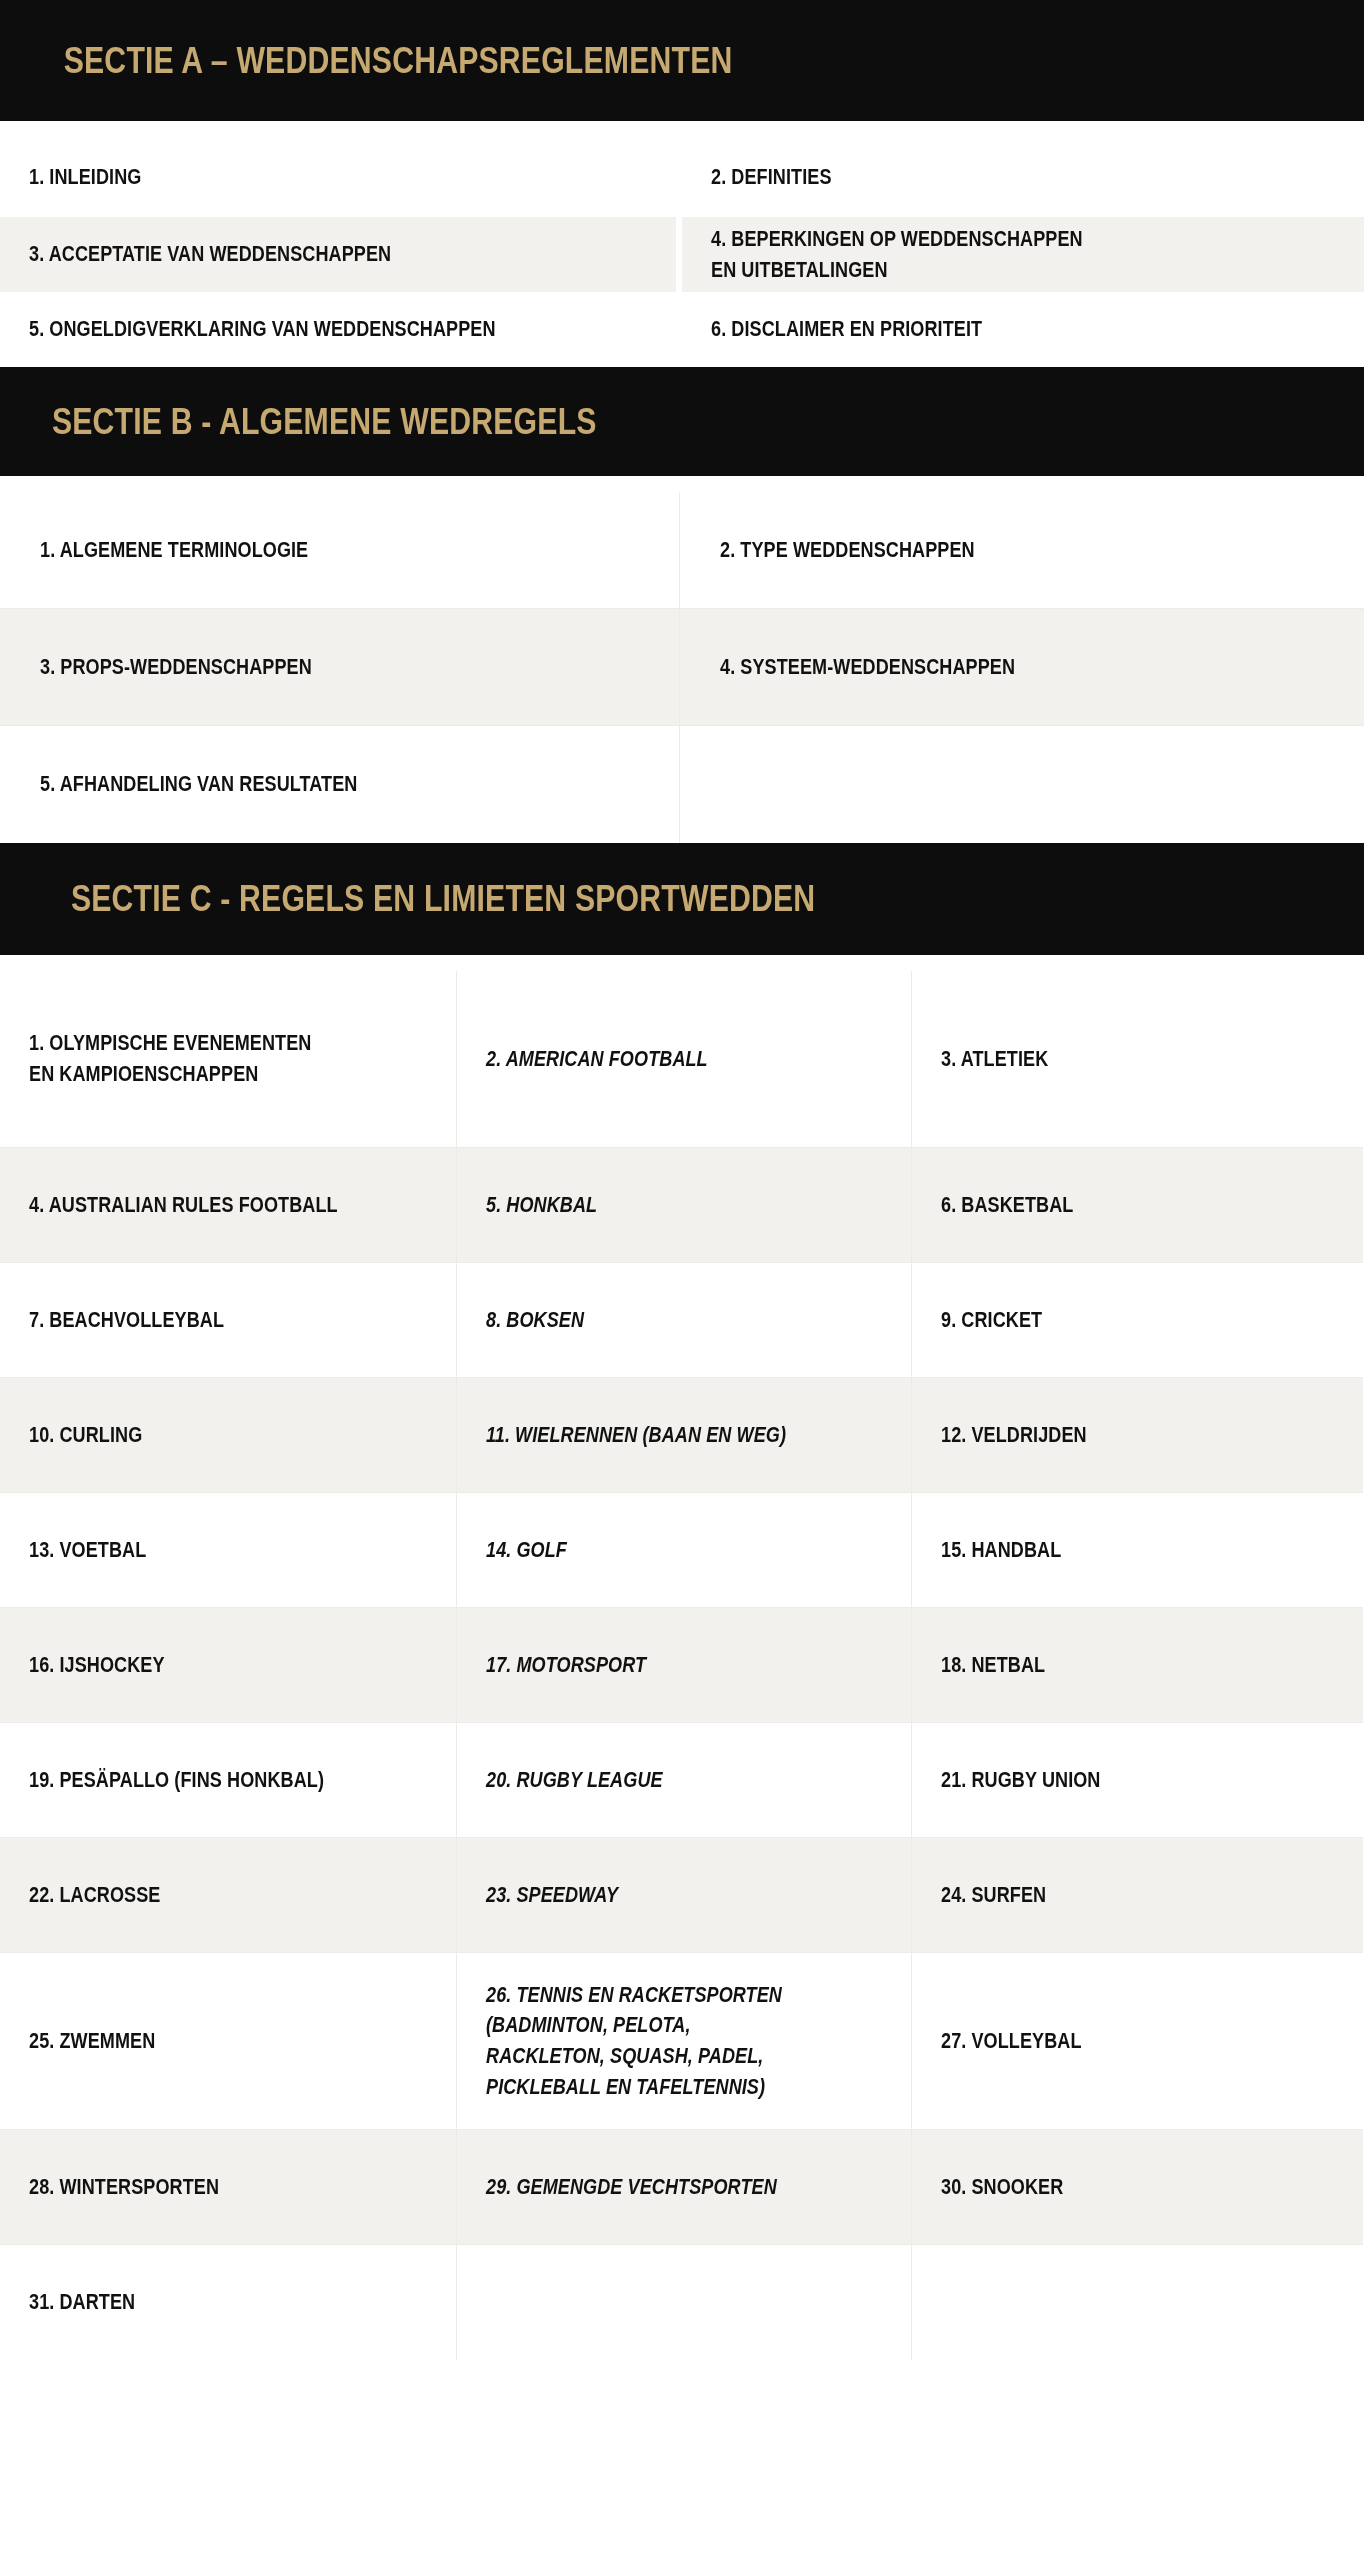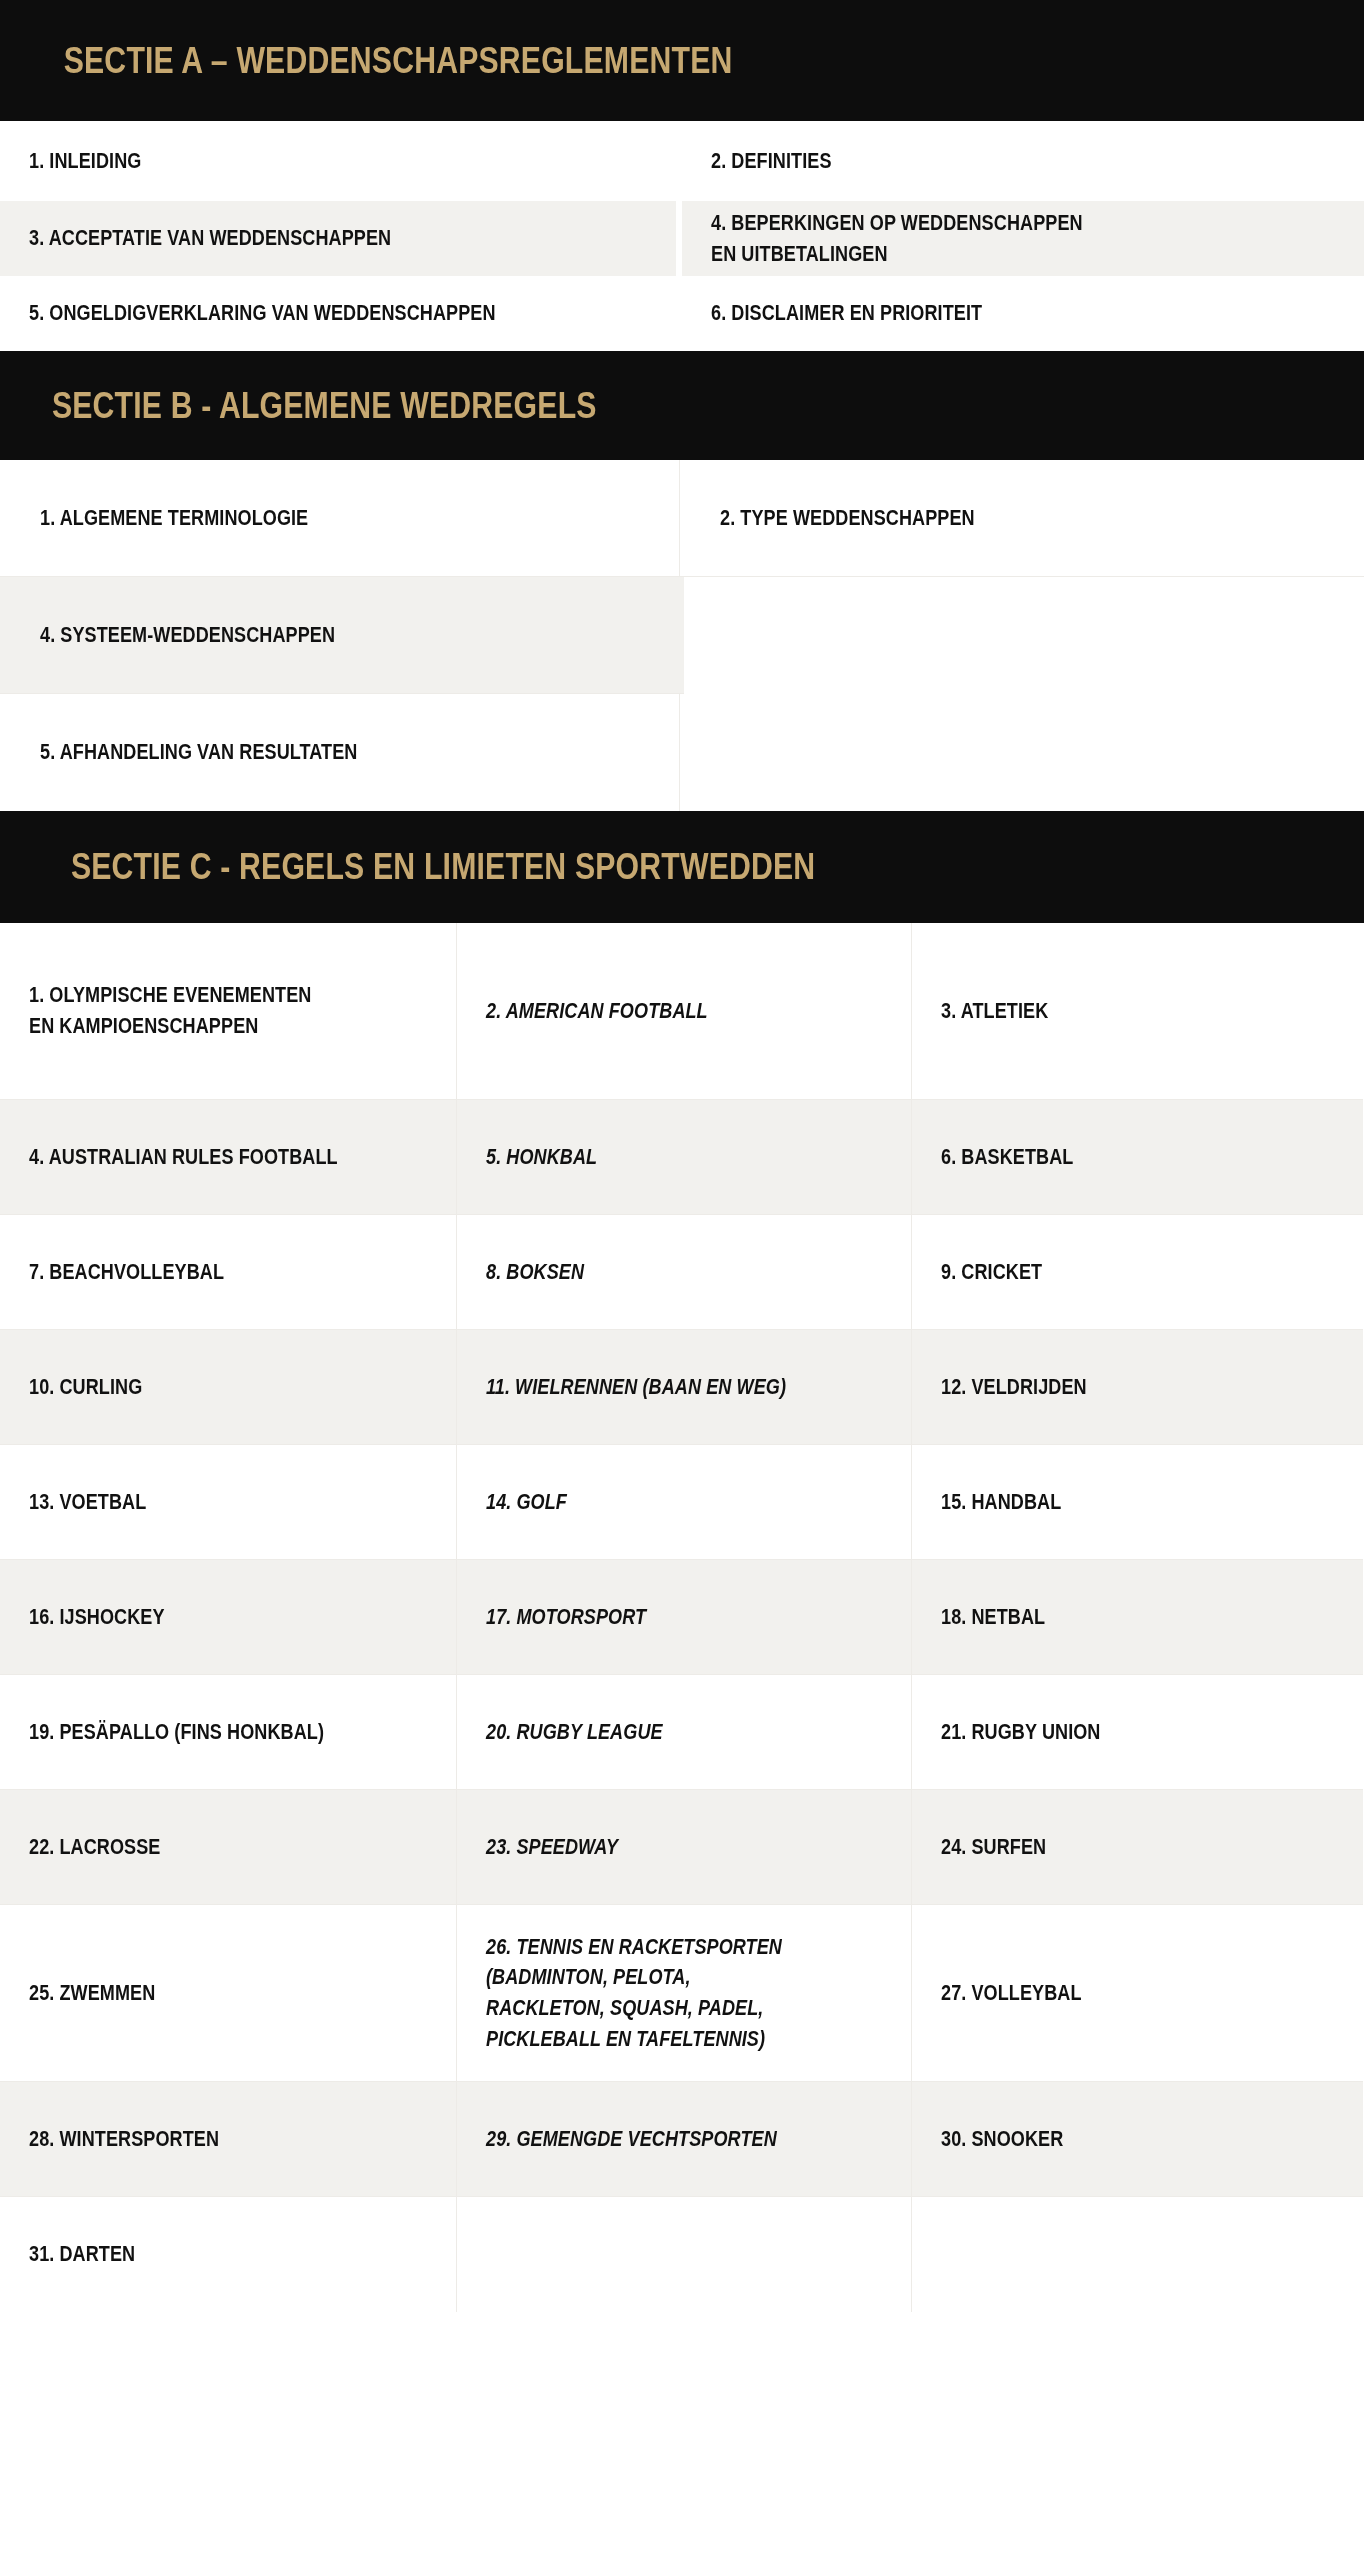--- a/index.html
+++ b/index.html
@@ -44,21 +44,21 @@
   .sec-a-header { height: 121px; }
   .sec-a-header .section-title { font-size: 36px; }
 
   .sec-b-header { height: 109px; }
   .sec-b-header .section-title { font-size: 36px; }
 
   .sec-c-header { height: 112px; }
   .sec-c-header .section-title { font-size: 36px; }
 
   
-  .grid { width: 1364px; }
+  .grid { width: 1364px; margin-top: 16px; }
   .grid-row { display: flex; width: 100%; }
 
   .cell {
     display: flex;
     align-items: center;
     padding: 0 26px 0 29px;
     background: #FFFFFF;
     overflow: hidden;
   }
   .cell.shaded { background: #F2F1EE; }
@@ -157,20 +157,23 @@
     <div class="grid-row rule-bottom">
       <div class="cell">
         <span class="cell-label">1. ALGEMENE TERMINOLOGIE</span>
       </div>
       <div class="cell last">
         <span class="cell-label">2. TYPE WEDDENSCHAPPEN</span>
       </div>
     </div>
 
     <div class="grid-row rule-bottom">
+      <div class="cell shaded">
+        <span class="cell-label">3. PROPS-WEDDENSCHAPPEN</span>
+      </div>
       <div class="cell last shaded">
         <span class="cell-label">4. SYSTEEM-WEDDENSCHAPPEN</span>
       </div>
     </div>
 
     <div class="grid-row">
       <div class="cell">
         <span class="cell-label">5. AFHANDELING VAN RESULTATEN</span>
       </div>
       <div class="cell last empty">

